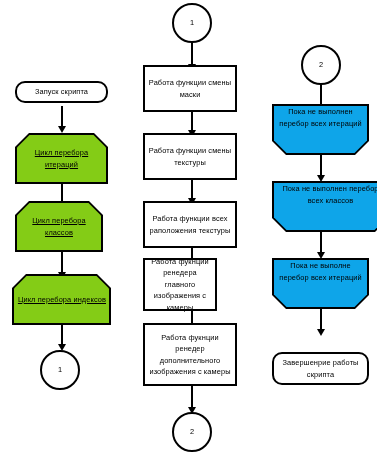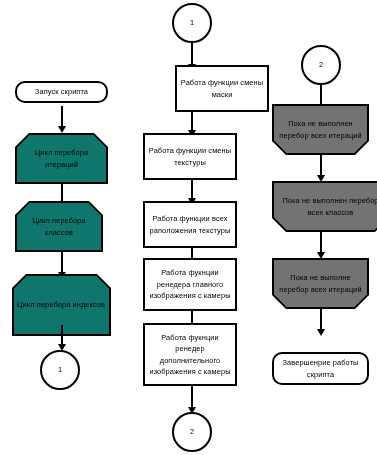--- a/index.html
+++ b/index.html
@@ -46,38 +46,38 @@
   }
 
   
   .shape-loop-top{
     background:#000;
     -webkit-clip-path:polygon(14px 0,calc(100% - 14px) 0,100% 14px,100% 100%,0 100%,0 14px);
     clip-path:polygon(14px 0,calc(100% - 14px) 0,100% 14px,100% 100%,0 100%,0 14px);
   }
   .shape-loop-top .inner{
     position:absolute;left:2px;top:2px;right:2px;bottom:2px;
-    background:#0f766e;
+    background:#84cc16;
     -webkit-clip-path:polygon(12.5px 0,calc(100% - 12.5px) 0,100% 12.5px,100% 100%,0 100%,0 12.5px);
     clip-path:polygon(12.5px 0,calc(100% - 12.5px) 0,100% 12.5px,100% 100%,0 100%,0 12.5px);
-    display:flex;align-items:center;justify-content:flex-start;
+    display:flex;align-items:center;justify-content:flex-end;text-decoration:underline;
   }
 
   
   .shape-loop-bot{
     background:#000;
     -webkit-clip-path:polygon(0 0,100% 0,100% calc(100% - 14px),calc(100% - 14px) 100%,14px 100%,0 calc(100% - 14px));
     clip-path:polygon(0 0,100% 0,100% calc(100% - 14px),calc(100% - 14px) 100%,14px 100%,0 calc(100% - 14px));
   }
   .shape-loop-bot .inner{
     position:absolute;left:2px;top:2px;right:2px;bottom:2px;
-    background:#737373;
+    background:#0ea5e9;
     -webkit-clip-path:polygon(0 0,100% 0,100% calc(100% - 12.5px),calc(100% - 12.5px) 100%,12.5px 100%,0 calc(100% - 12.5px));
     clip-path:polygon(0 0,100% 0,100% calc(100% - 12.5px),calc(100% - 12.5px) 100%,12.5px 100%,0 calc(100% - 12.5px));
-    display:flex;align-items:center;justify-content:center;
+    display:flex;justify-content:center;
   }
 
   
   .conn{position:absolute;}
   .conn .line{
     position:absolute;left:0;top:0;width:2px;background:#000;
   }
   .conn .head{
     position:absolute;left:-3.5px;width:0;height:0;
     border-left:4.5px solid transparent;
@@ -114,21 +114,21 @@
     <div class="inner">
       <span class="txt">Цикл перебора классов</span>
     </div>
   </div>
 
   <div class="conn" style="left:61px;top:252px;height:27px;">
     <div class="line" style="height:20px;"></div>
     <div class="head" style="top:20px;"></div>
   </div>
 
-  <div class="node shape-loop-top" style="left:12px;top:274px;width:99px;height:62px;">
+  <div class="node shape-loop-top" style="left:12px;top:274px;width:99px;height:51px;">
     <div class="inner">
       <span class="txt">Цикл перебора индексов</span>
     </div>
   </div>
 
   <div class="conn" style="left:61px;top:325px;height:26px;">
     <div class="line" style="height:19px;"></div>
     <div class="head" style="top:19px;"></div>
   </div>
 
@@ -138,21 +138,21 @@
 
   <div class="node shape-circle" style="left:172px;top:3px;width:40px;height:40px;">
     <span class="txt">1</span>
   </div>
 
   <div class="conn" style="left:191px;top:43px;height:28px;">
     <div class="line" style="height:21px;"></div>
     <div class="head" style="top:21px;"></div>
   </div>
 
-  <div class="node shape-rect" style="left:143px;top:65px;width:94px;height:47px;margin-left:32px;">
+  <div class="node shape-rect" style="left:143px;top:65px;width:94px;height:47px;">
     <span class="txt">Работа функции смены маски</span>
   </div>
 
   <div class="conn" style="left:191px;top:112px;height:25px;">
     <div class="line" style="height:18px;"></div>
     <div class="head" style="top:18px;"></div>
   </div>
 
   <div class="node shape-rect" style="left:143px;top:133px;width:94px;height:47px;">
     <span class="txt">Работа функции смены текстуры</span>
@@ -165,21 +165,21 @@
 
   <div class="node shape-rect" style="left:143px;top:201px;width:94px;height:47px;">
     <span class="txt">Работа функции всех раположения текстуры</span>
   </div>
 
   <div class="conn" style="left:191px;top:248px;height:25px;">
     <div class="line" style="height:18px;"></div>
     <div class="head" style="top:18px;"></div>
   </div>
 
-  <div class="node shape-rect" style="left:143px;top:258px;width:94px;height:53px;">
+  <div class="node shape-rect" style="left:143px;top:258px;width:74px;height:53px;">
     <span class="txt">Работа фукнции ренедера главного изображения с камеры</span>
   </div>
 
   <div class="conn" style="left:191px;top:311px;height:22px;">
     <div class="line" style="height:15px;"></div>
     <div class="head" style="top:15px;"></div>
   </div>
 
   <div class="node shape-rect" style="left:143px;top:323px;width:94px;height:63px;">
     <span class="txt">Работа фукнции ренедер дополнительного изображения с камеры</span>

